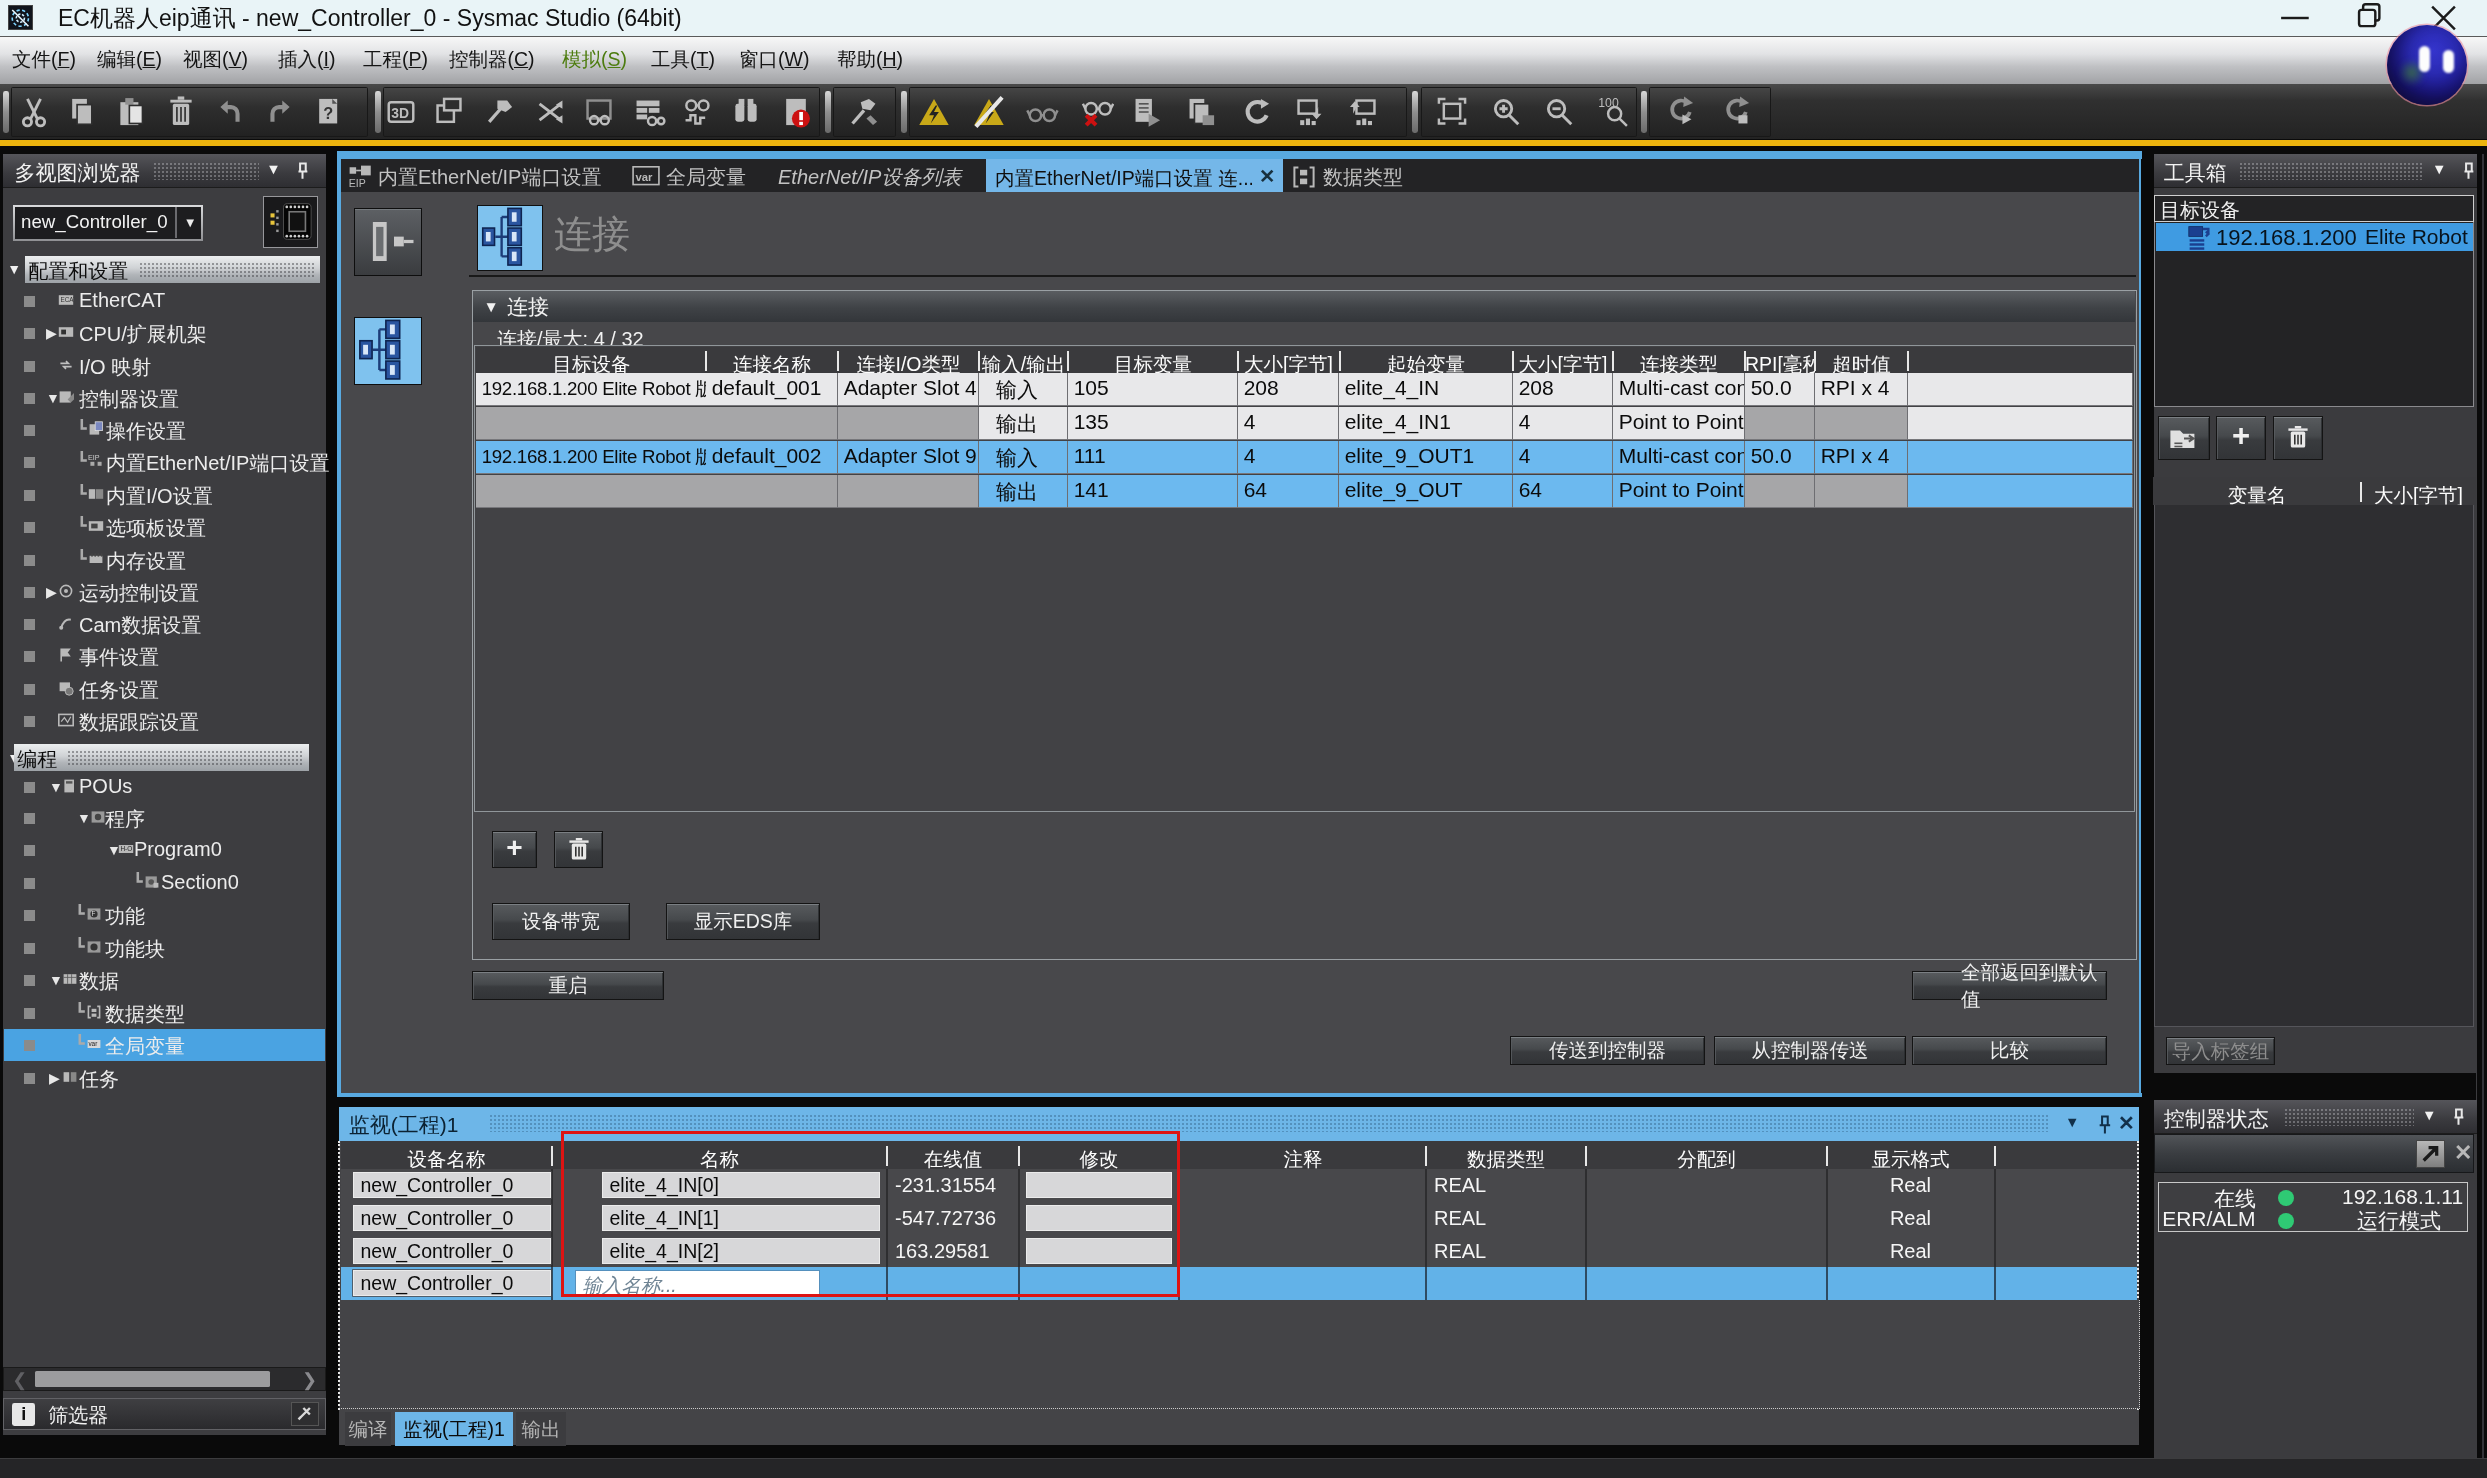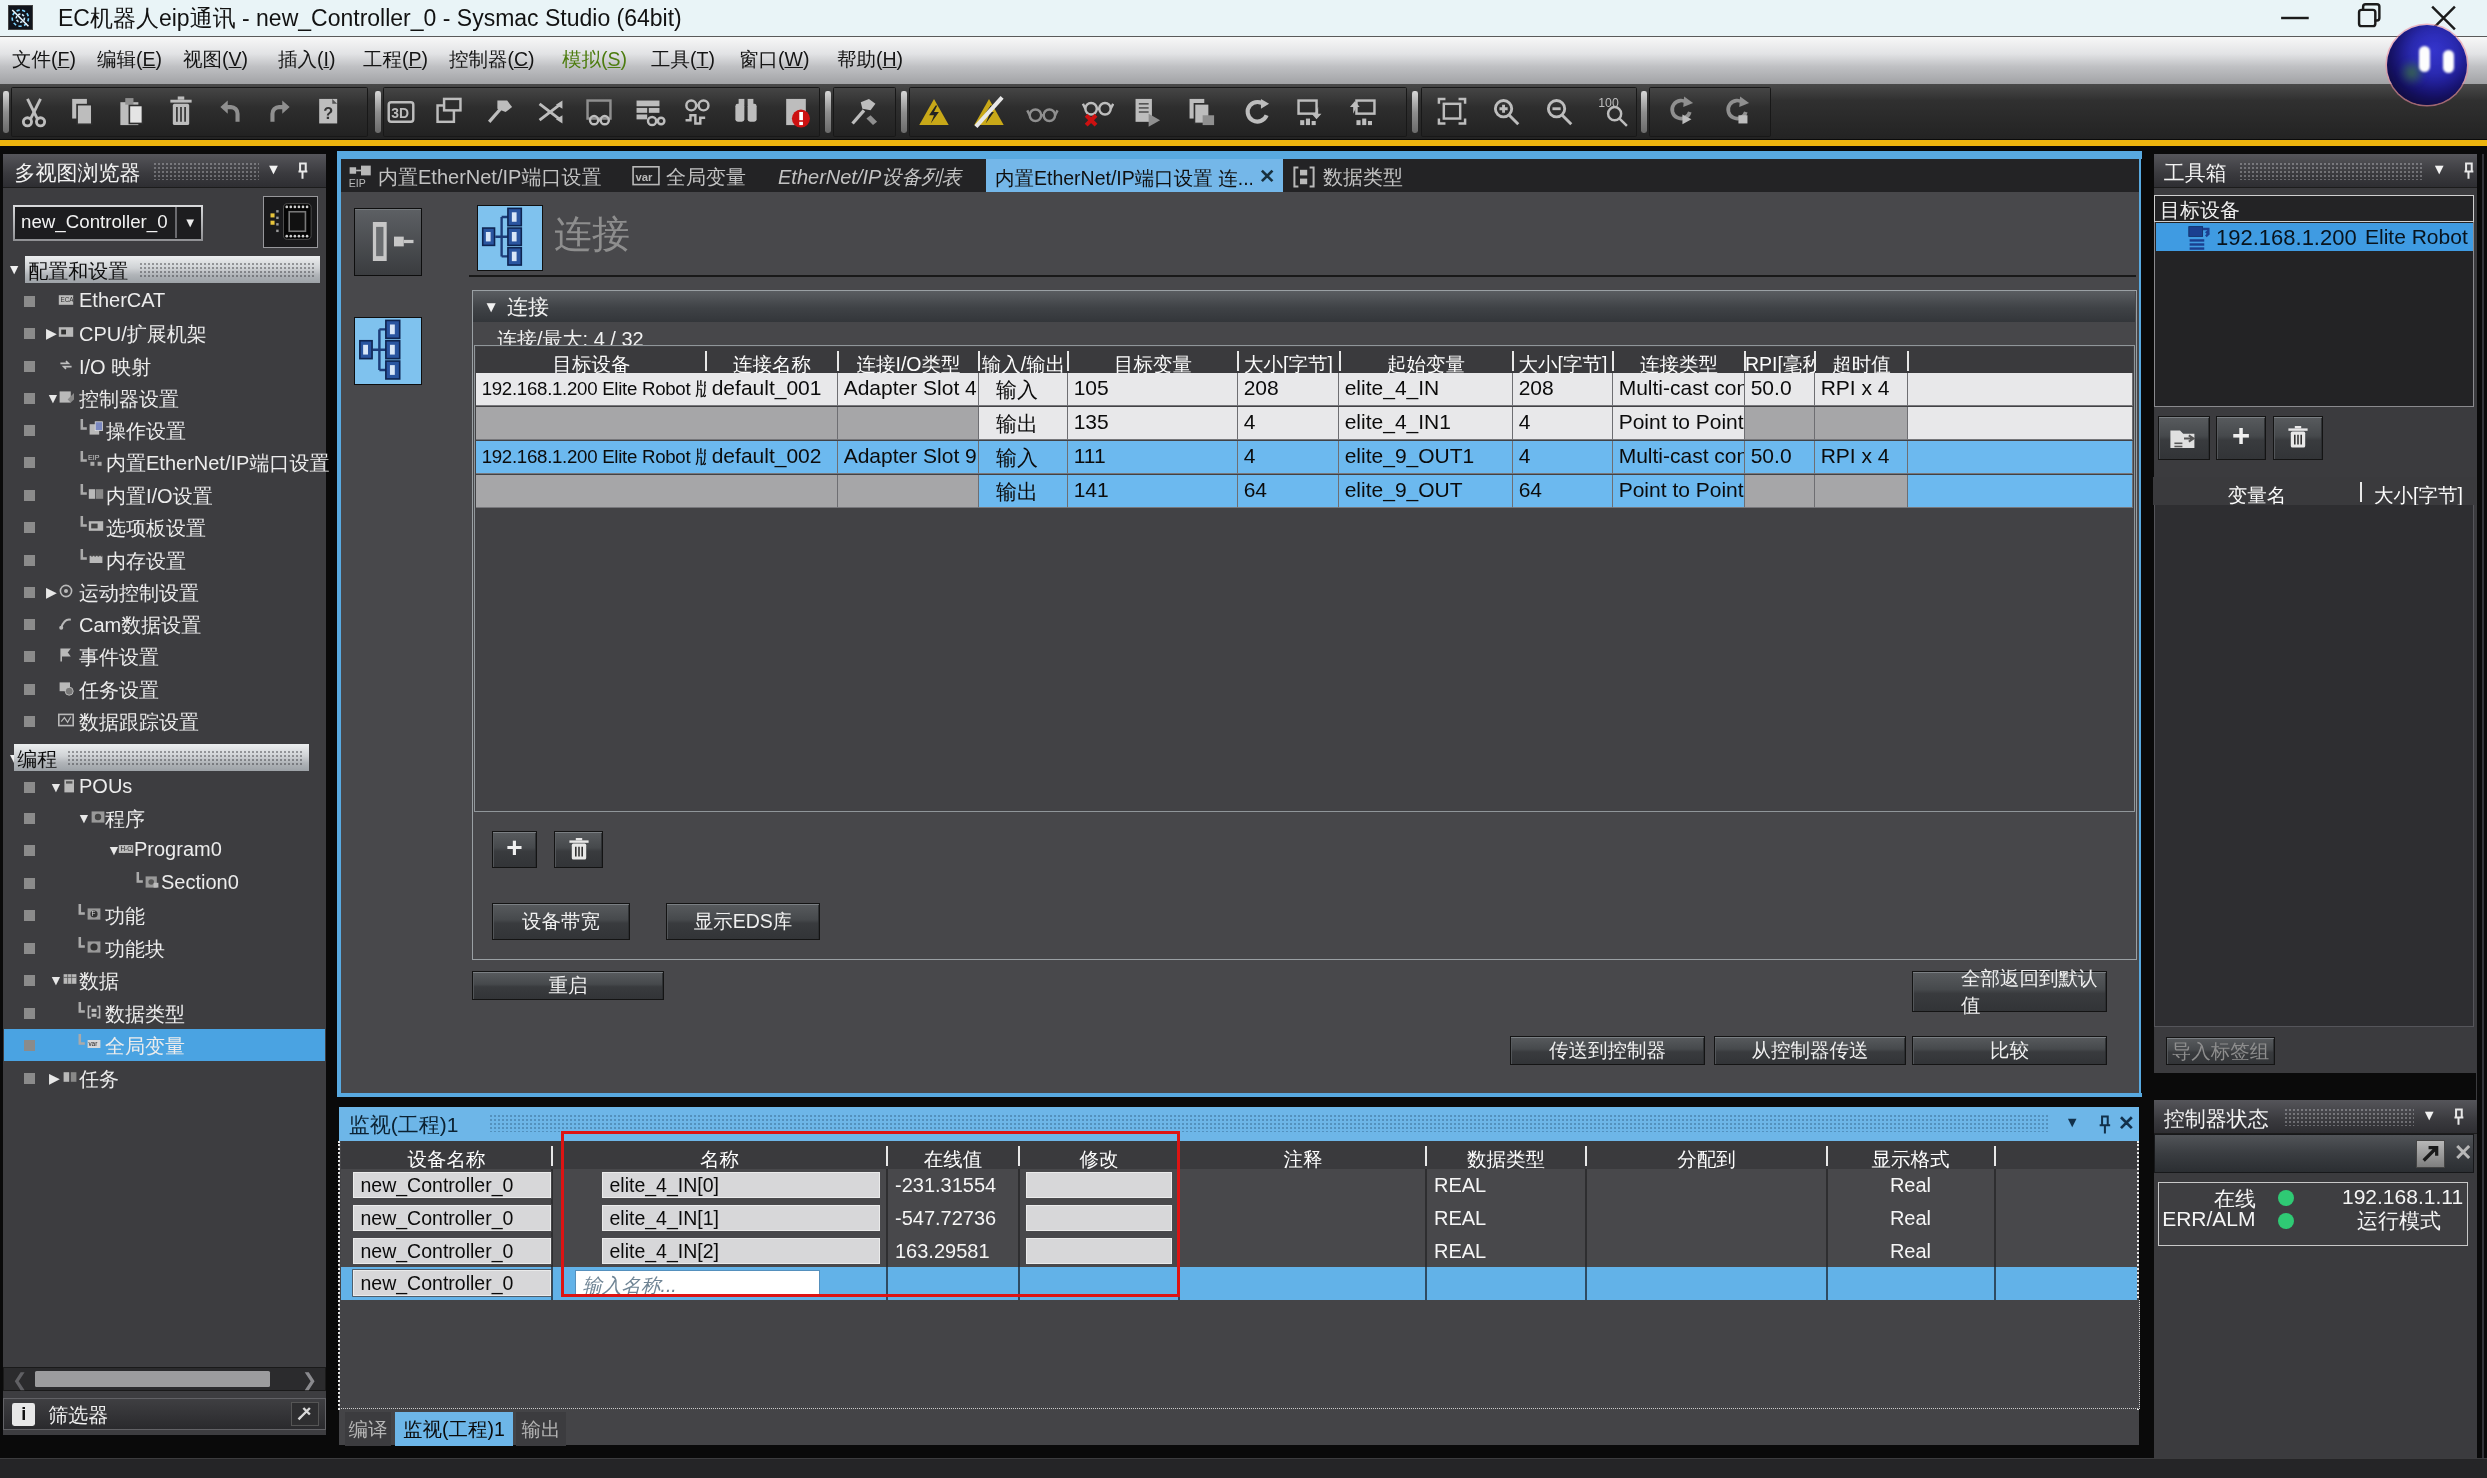--- a/index.html
+++ b/index.html
@@ -753,21 +753,21 @@
         <g stroke="#333" stroke-width="2">
           <line x1="11" y1="12" x2="11" y2="24"></line>
           <line x1="15" y1="12" x2="15" y2="24"></line>
           <line x1="19" y1="12" x2="19" y2="24"></line>
         </g>
       </svg>
     </div>
 <div class="btn" style="left:492px;top:903px;width:138px;height:37px;font-size:19.5px;">设备带宽</div>
 <div class="btn" style="left:666px;top:903px;width:154px;height:37px;font-size:19.5px;">显示EDS库</div>
 <div class="btn" style="left:472px;top:971px;width:192px;height:29px;font-size:19.5px;">重启</div>
-<div class="btn" style="left:1912px;top:971px;width:195px;height:41px;font-size:19.5px;padding-left:48px;">全部返回到默认值</div>
+<div class="btn" style="left:1912px;top:971px;width:195px;height:29px;font-size:19.5px;padding-left:48px;">全部返回到默认值</div>
 <div class="btn" style="left:1510px;top:1036px;width:195px;height:29px;font-size:19.5px;">传送到控制器</div>
 <div class="btn" style="left:1714px;top:1036px;width:192px;height:29px;font-size:19.5px;">从控制器传送</div>
 <div class="btn" style="left:1912px;top:1036px;width:195px;height:29px;font-size:19.5px;">比较</div>
 </div>
 
 <div id="watch">
 <div class="abs" style="left:339px;top:1107px;width:1800px;height:338px;background:#444447;"></div>
 <div class="abs" style="left:339px;top:1107px;width:1800px;height:34px;background:#6db6e8;">
  <span style="position:absolute;left:9.7px;top:4px;font-size:21px;color:#0c2232;">监视(工程)1</span>
       <span class="abs" style="left:150px;top:7.3px;width:1559px;height:18px;background-image:radial-gradient(rgba(15,50,80,0.28) 1.1px, transparent 1.1px);background-size:4px 4px;"></span>
@@ -928,21 +928,21 @@
  <svg style="position:absolute;left:294px;top:6.5px;" width="21" height="21" viewBox="0 0 26 26">
         <path d="M10 3 h7 v10 h-7 z M8 13 h11 M13 13 v9" stroke="#e8e8e8" stroke-width="2.5" fill="none"></path>
       </svg>
 </div>
 <div class="abs" style="left:2154px;top:1134px;width:320px;height:39px;background:linear-gradient(180deg,#515458 0%,#3a3d41 50%,#2b2e32 100%);border:0.8px solid #17181a;">
  <div style="position:absolute;left:261px;top:4.9px;width:29px;height:28px;background:linear-gradient(180deg,#b8b8b8,#7e7e7e);border:0.8px solid #444;"><svg width="28" height="26" viewBox="0 0 34 32">
           <path d="M8 24 L24 8 M14 8 h10 v10" stroke="#1a1a1a" stroke-width="4" fill="none"></path>
         </svg></div>
  <span style="position:absolute;left:299px;top:4.9px;font-size:22px;color:#b8b8b8;font-weight:bold;">✕</span>
 </div>
-<div class="abs" style="left:2158px;top:1182px;width:310px;height:64px;border:1.6px solid #c8c8c8;background:#3e3e41;">
+<div class="abs" style="left:2158px;top:1182px;width:310px;height:50px;border:1.6px solid #c8c8c8;background:#3e3e41;">
  <span style="position:absolute;left:55px;top:1.6px;font-size:21px;color:#f5f5f5;">在线</span>
  <div style="position:absolute;left:119px;top:6.5px;width:16px;height:16px;border-radius:50%;background:#2fca74;"></div>
  <span style="position:absolute;left:183px;top:1.6px;font-size:21px;color:#f5f5f5;">192.168.1.11</span>
  <span style="position:absolute;left:3.2px;top:24px;font-size:21px;color:#f5f5f5;">ERR/ALM</span>
  <div style="position:absolute;left:119px;top:30px;width:16px;height:16px;border-radius:50%;background:#2fca74;"></div>
  <span style="position:absolute;left:198px;top:24px;font-size:21px;color:#f5f5f5;">运行模式</span>
 </div>
 </div>
 
 <div class="abs" style="left:0;top:1458px;width:2487px;height:21px;background:#252527;border-top:0.8px solid #3c3c3e;"></div>

